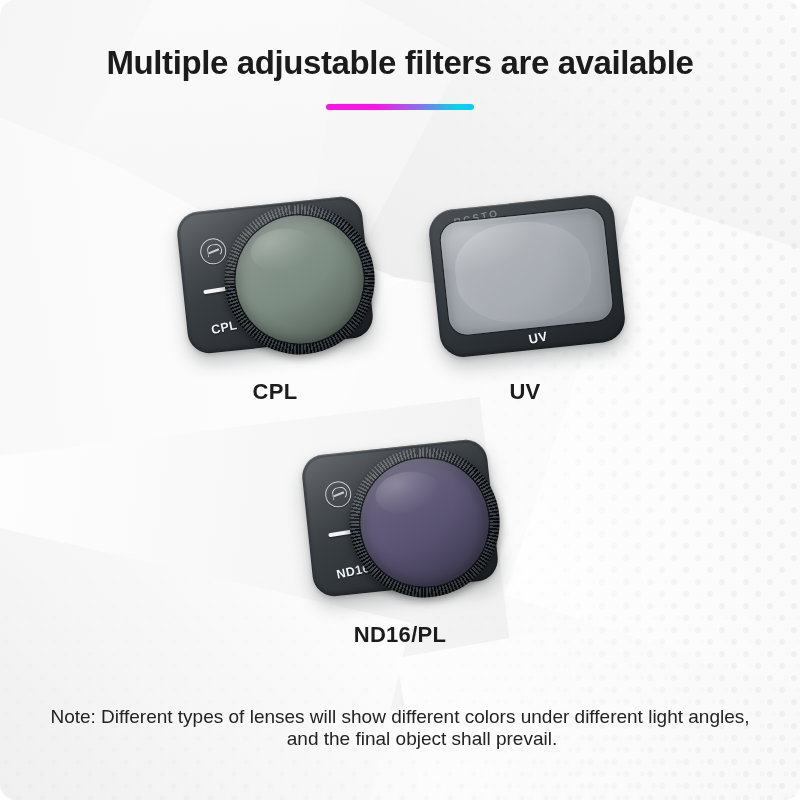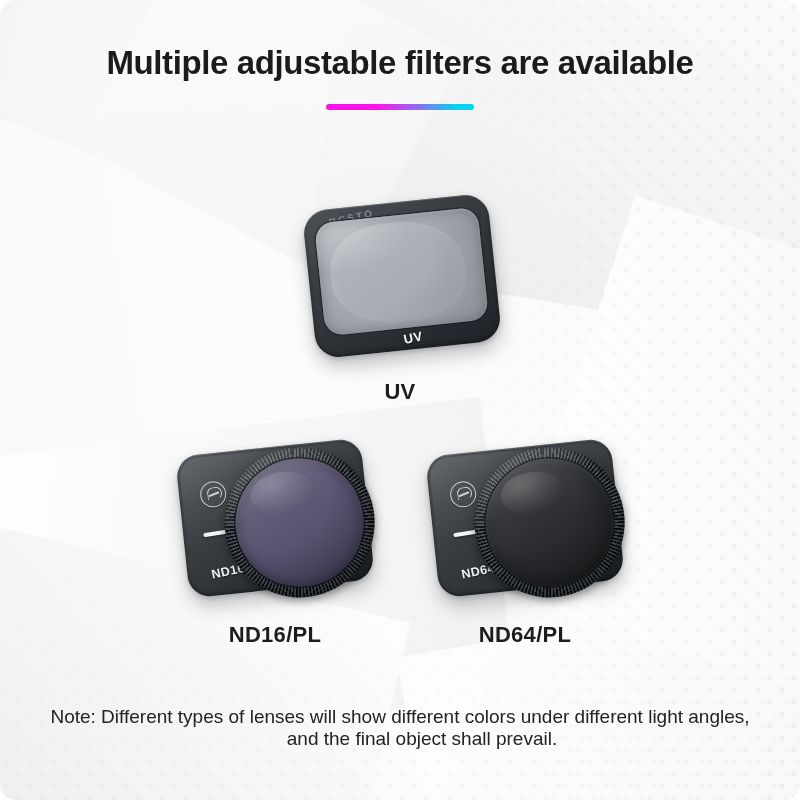--- a/index.html
+++ b/index.html
@@ -319,20 +319,33 @@
 
   <div class="header">
     <div class="title">Multiple adjustable filters are available</div>
     <div class="divider" style="background: linear-gradient(90deg, rgb(255, 18, 232) 0%, rgb(255, 18, 232) 34%, rgb(138, 110, 240) 62%, rgb(6, 210, 238) 88%, rgb(6, 210, 238) 100%);"></div>
   </div>
 
   <div class="grid">
 
     <div class="row row-1">
 
+      <div class="cell">
+        <div class="stage">
+          <div class="filter">
+            <div class="logo"></div>
+            <div class="tick"></div>
+            <div class="engraved">CPL</div>
+            <div class="ring">
+              <div class="glass" style="background: radial-gradient(circle at 34% 28%, rgb(125, 140, 130) 0%, rgb(125, 140, 130) 42%, rgb(95, 110, 101) 100%);"></div>
+            </div>
+          </div>
+        </div>
+        <div class="caption">CPL</div>
+      </div>
 
       <div class="cell">
         <div class="stage">
           <div class="filter-flat">
             <div class="uv-brand">RCSTQ</div>
             <div class="flat-glass" style="background: radial-gradient(circle at 34% 28%, rgb(166, 171, 177) 0%, rgb(166, 171, 177) 42%, rgb(135, 141, 147) 100%);"></div>
             <div class="uv-engraved">UV</div>
           </div>
         </div>
         <div class="caption">UV</div>
@@ -351,33 +364,20 @@
             <div class="engraved">ND16/PL</div>
             <div class="ring">
               <div class="glass" style="background: radial-gradient(circle at 34% 28%, rgb(90, 84, 115) 0%, rgb(90, 84, 115) 42%, rgb(63, 60, 85) 100%);"></div>
             </div>
           </div>
         </div>
         <div class="caption">ND16/PL</div>
       </div>
 
 
-      <div class="cell">
-        <div class="stage">
-          <div class="filter">
-            <div class="logo"></div>
-            <div class="tick"></div>
-            <div class="engraved">ND64/PL</div>
-            <div class="ring">
-              <div class="glass" style="background: radial-gradient(circle at 34% 28%, rgb(43, 45, 48) 0%, rgb(43, 45, 48) 42%, rgb(23, 25, 27) 100%);"></div>
-            </div>
-          </div>
-        </div>
-        <div class="caption">ND64/PL</div>
-      </div>
 
     </div>
   </div>
 
   <div class="note">
     <span>Note: Different types of lenses will show different colors under different light angles,</span>
     <span class="note-l2">and the final object shall prevail.</span>
   </div>
 
 </div>

